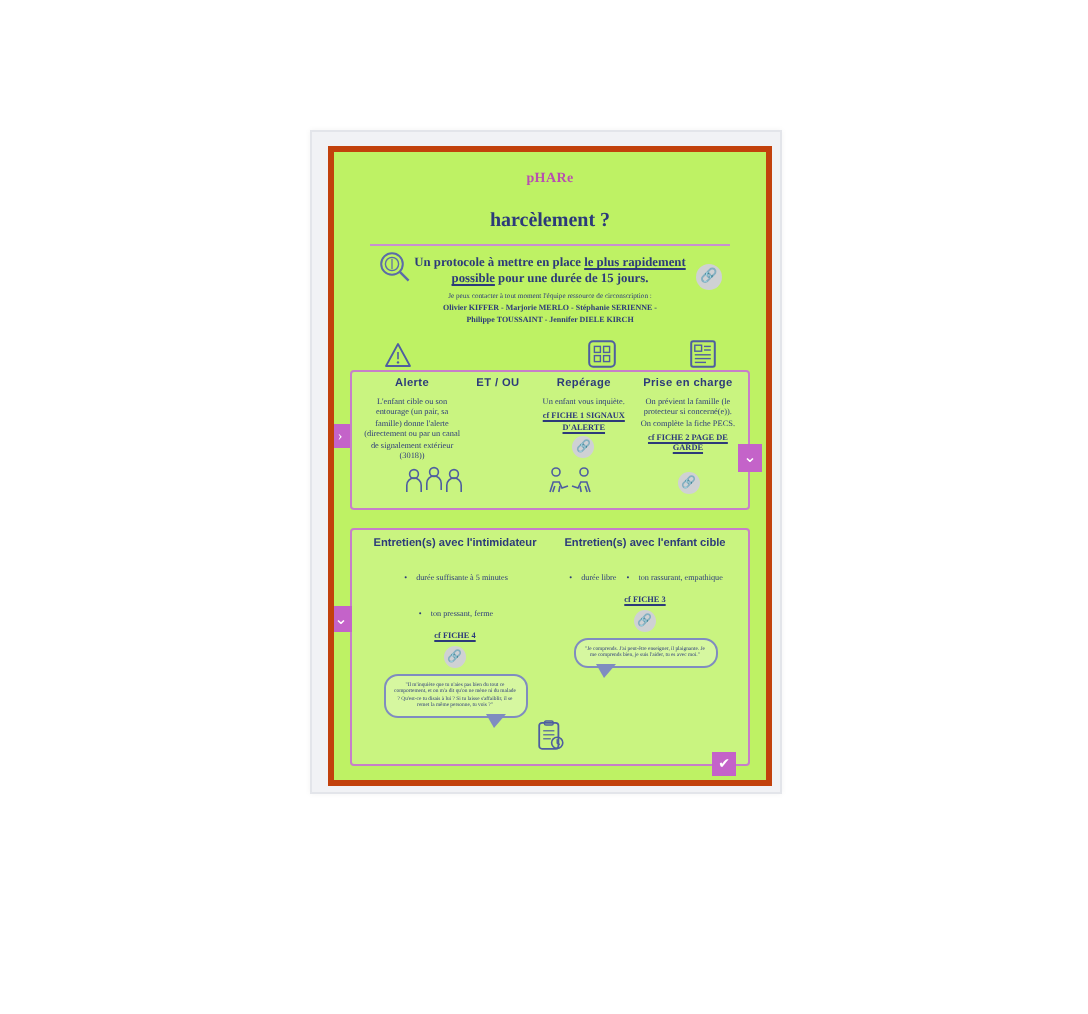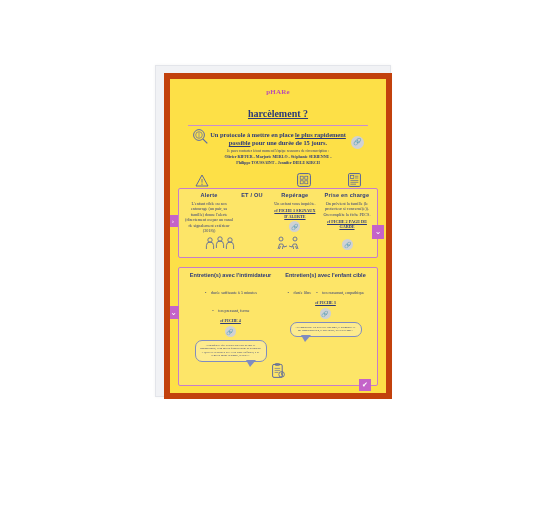--- a/index.html
+++ b/index.html
@@ -8,32 +8,32 @@
     font-family:"Liberation Serif",serif;overflow:hidden;
   }
   .viewer{position:absolute;left:0;top:0;width:544px;height:507px;background:#ffffff;}
   .page-outer{
     position:absolute;left:155px;top:65px;width:234px;height:330px;
     background:#f1f2f5;border:1px solid #e3e5ea;
     box-shadow:0 0 3px rgba(0,0,0,.05);
   }
   .page{
     position:absolute;left:8px;top:7px;width:216px;height:314px;
-    background:#fde047;border:6px solid #c2410c;overflow:hidden;
+    background:#bef264;border:3px solid #c2410c;overflow:hidden;
   }
   
   .brand{
     text-align:center;color:#b94fb0;font-weight:bold;font-size:7px;
     letter-spacing:.2px;margin-top:9px;
   }
   .h-title{
     text-align:center;color:#2c3a7a;font-size:9.5px;line-height:11px;
     margin-top:1px;
   }
-  .h-title .b{font-weight:bold;font-size:10px;text-decoration:underline;}
+  .h-title .b{font-weight:bold;font-size:10px;}
   .rule{height:1px;background:#c98fd0;margin:5px 18px 0 18px;}
   .sub{
     text-align:center;color:#2c3a7a;font-weight:bold;font-size:6.4px;
     line-height:8px;margin-top:5px;padding:0 26px;
   }
   .sub u{text-decoration:underline;}
   .contact{
     text-align:center;color:#2c3a7a;font-size:3.6px;line-height:5px;
     margin-top:2px;padding:0 34px;
   }

